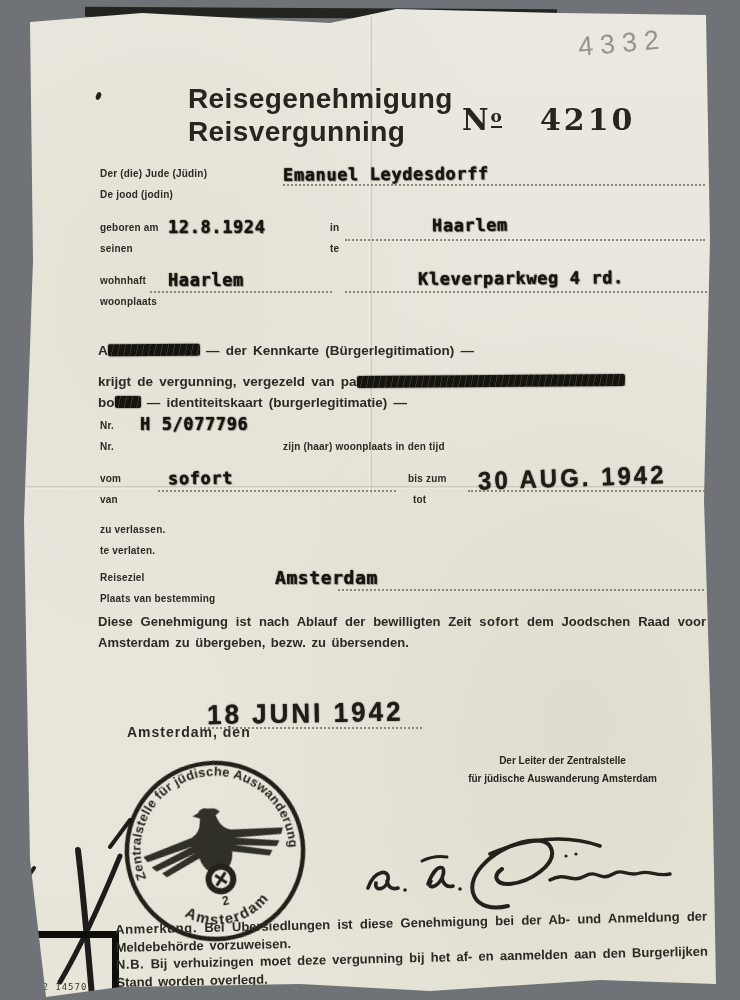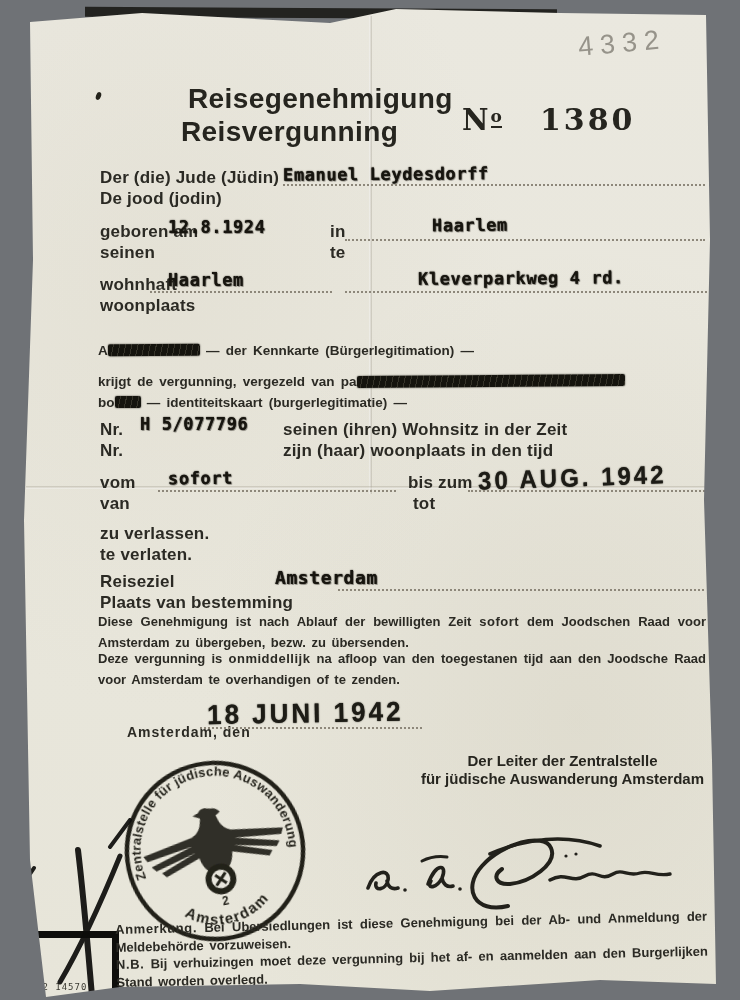--- a/index.html
+++ b/index.html
@@ -11,38 +11,38 @@
          clip-path:polygon(30px 22px,142px 13px,330px 23px,396px 9px,560px 13px,706px 15px,710px 240px,704px 500px,712px 760px,716px 984px,600px 980px,430px 991px,300px 984px,120px 987px,46px 997px,30px 860px,24px 520px,33px 260px);
          background-image:radial-gradient(ellipse at 22% 28%,rgba(214,209,192,.28),transparent 42%),
                           radial-gradient(ellipse at 78% 72%,rgba(203,198,180,.30),transparent 46%),
                           linear-gradient(180deg,#eae8df,#e7e5d9);
          background-color:#e9e7de;
          filter:drop-shadow(0 2px 5px rgba(0,0,0,.35));}
   .crease-v{position:absolute;left:369px;top:16px;width:3px;height:478px;
             background:linear-gradient(90deg,rgba(255,255,255,.55),rgba(140,134,118,.35));}
   .crease-h{position:absolute;left:26px;top:486px;width:690px;height:3px;
             background:linear-gradient(180deg,rgba(148,142,124,.38),rgba(255,255,255,.5));}
-  .lbl{position:absolute;font-weight:700;font-size:17px;color:#2b2a24;letter-spacing:.2px;white-space:nowrap;}
+  .lbl{position:absolute;font-weight:700;font-size:10px;color:#2b2a24;letter-spacing:.2px;white-space:nowrap;}
   .title{position:absolute;font-weight:700;font-size:28px;color:#26251f;letter-spacing:.4px;white-space:nowrap;text-align:right;}
   .serifno{position:absolute;font-family:"DejaVu Serif",serif;font-weight:700;color:#26251f;white-space:nowrap;}
   .ordo{display:inline-block;font-size:17px;border-bottom:2.5px solid #26251f;line-height:1.05;margin-left:2px;transform:translateY(-8px);}
   .typed{position:absolute;font-family:"DejaVu Sans Mono",monospace;font-weight:700;font-size:17px;color:#17150f;
          letter-spacing:.6px;white-space:nowrap;
          text-shadow:0 0 1px rgba(23,21,15,.95),1px 1px 0 rgba(23,21,15,.3),0 0 2px rgba(23,21,15,.35);}
   .stampdate{position:absolute;font-weight:700;font-size:24px;color:#1d1c16;letter-spacing:3px;white-space:nowrap;
              text-shadow:0 0 1px rgba(28,27,20,.85),0 0 2px rgba(28,27,20,.3);transform:scaleY(1.06);}
   .dotline{position:absolute;height:0;border-bottom:2px dotted #8d877a;}
   .parline{position:absolute;font-weight:700;font-size:13.5px;color:#2b2a24;white-space:nowrap;word-spacing:2.5px;}
   .par{position:absolute;font-weight:700;font-size:13px;color:#2b2a24;text-align:justify;line-height:20.5px;word-spacing:2px;}
   .red-bar{display:inline-block;height:12px;border-radius:2px;vertical-align:-1px;
            background:repeating-linear-gradient(102deg,#15140e 0 5px,#36342a 5px 6px);
            box-shadow:0 0 1.5px #15140e;transform:rotate(-.4deg);}
   .pencil{position:absolute;left:578px;top:28px;font-size:27px;font-weight:400;color:#96938a;
           letter-spacing:7px;transform:rotate(-5deg);white-space:nowrap;}
-  .sigblock{position:absolute;left:390px;top:752px;width:345px;text-align:center;font-weight:700;font-size:15px;color:#26251f;line-height:18px;}
+  .sigblock{position:absolute;left:390px;top:752px;width:345px;text-align:center;font-weight:700;font-size:10px;color:#26251f;line-height:18px;}
   .imauf{margin-top:13px;}
   .note{position:absolute;left:115px;top:921px;width:592px;transform:rotate(-1.3deg);transform-origin:left top;
         font-weight:700;font-size:13px;color:#2b2a24;text-align:justify;line-height:17.5px;word-spacing:2px;}
   .note p{margin:0;}
   .formcode{position:absolute;left:36px;top:982px;font-family:"DejaVu Sans Mono",monospace;font-size:9px;color:#3b3a32;letter-spacing:1px;}
   .corner-box{position:absolute;left:22px;top:931px;width:90px;height:64px;
               border-top:7px solid #0e0e0b;border-right:7px solid #0e0e0b;}
   .speck{position:absolute;background:#23221b;border-radius:50%;}
   svg text{font-family:"Liberation Sans",sans-serif;}
 </style>
@@ -54,23 +54,23 @@
 
   <div class="paper">
 
     <div class="crease-v"></div>
     <div class="crease-h"></div>
 
     <div class="pencil">4332</div>
 
     <div class="speck" style="left:96px;top:92px;width:5px;height:8px;transform:rotate(20deg);"></div>
     <div class="title" style="left:188px;top:83px;">Reisegenehmigung</div>
-    <div class="title" style="left:181px;top:116px;">Reisvergunning</div>
+    <div class="title" style="left:188px;top:116px;">Reisvergunning</div>
     <div class="serifno" style="left:462px;top:103px;font-size:29px;"><span>N</span><span class="ordo">o</span></div>
-    <div class="serifno" style="left:540px;top:102px;font-size:30px;letter-spacing:3px;">1380</div>
+    <div class="serifno" style="left:540px;top:102px;font-size:30px;letter-spacing:3px;">4210</div>
 
     <div class="lbl" style="left:100px;top:168px;">Der (die) Jude (Jüdin)</div>
     <div class="lbl" style="left:100px;top:189px;">De jood (jodin)</div>
     <div class="typed" style="left:283px;top:164px;transform:rotate(-.4deg);">Emanuel Leydesdorff</div>
     <div class="dotline" style="left:283px;top:184px;width:422px;"></div>
 
     <div class="lbl" style="left:100px;top:222px;">geboren am</div>
     <div class="lbl" style="left:100px;top:243px;">seinen</div>
     <div class="typed" style="left:168px;top:217px;">12.8.1924</div>
     <div class="lbl" style="left:330px;top:222px;">in</div>
@@ -93,21 +93,20 @@
       <span>krijgt de vergunning, vergezeld van pa</span><span class="red-bar" style="width:268px;"></span>
     </div>
     <div class="parline" style="left:98px;top:395px;">
       <span>bo</span><span class="red-bar" style="width:26px;"></span>
       <span>— identiteitskaart (burgerlegitimatie) —</span>
     </div>
 
     <div class="lbl" style="left:100px;top:420px;">Nr.</div>
     <div class="lbl" style="left:100px;top:441px;">Nr.</div>
     <div class="typed" style="left:140px;top:414px;">H 5/077796</div>
-    <div class="lbl" style="left:283px;top:420px;">seinen (ihren) Wohnsitz in der Zeit</div>
     <div class="lbl" style="left:283px;top:441px;">zijn (haar) woonplaats in den tijd</div>
 
     <div class="lbl" style="left:100px;top:473px;">vom</div>
     <div class="lbl" style="left:100px;top:494px;">van</div>
     <div class="typed" style="left:168px;top:468px;transform:rotate(-.6deg);">sofort</div>
     <div class="dotline" style="left:158px;top:490px;width:238px;"></div>
     <div class="lbl" style="left:408px;top:473px;">bis zum</div>
     <div class="lbl" style="left:413px;top:494px;">tot</div>
     <div class="stampdate" style="left:478px;top:464px;transform:rotate(-2deg) scaleY(1.06);">30 AUG. 1942</div>
     <div class="dotline" style="left:468px;top:490px;width:240px;"></div>
@@ -115,23 +114,20 @@
     <div class="lbl" style="left:100px;top:524px;">zu verlassen.</div>
     <div class="lbl" style="left:100px;top:545px;">te verlaten.</div>
 
     <div class="lbl" style="left:100px;top:572px;">Reiseziel</div>
     <div class="lbl" style="left:100px;top:593px;">Plaats van bestemming</div>
     <div class="typed" style="left:275px;top:567px;font-size:18px;">Amsterdam</div>
     <div class="dotline" style="left:338px;top:589px;width:366px;"></div>
 
     <div class="par" style="left:98px;top:612px;width:608px;">
       <span>Diese Genehmigung ist nach Ablauf der bewilligten Zeit </span><span style="font-weight:800;letter-spacing:.5px;">sofort</span><span>  dem Joodschen Raad voor Amsterdam zu übergeben, bezw. zu übersenden.</span>
-    </div>
-    <div class="par" style="left:98px;top:649px;width:608px;">
-      <span>Deze vergunning is </span><span style="font-weight:800;letter-spacing:.5px;">onmiddellijk</span><span> na afloop van den toegestanen tijd aan den Joodsche Raad voor Amsterdam te overhandigen of te zenden.</span>
     </div>
 
     <div class="lbl" style="left:103px;top:724px;font-size:14px;letter-spacing:1px;margin-left:24px;">Amsterdam, den</div>
     <div class="stampdate" style="left:207px;top:698px;font-size:26px;transform:rotate(-1deg) scaleY(1.05);">18 JUNI 1942</div>
     <div class="dotline" style="left:200px;top:727px;width:222px;"></div>
 
     <div class="sigblock">
       <div>Der Leiter der Zentralstelle</div>
       <div>für jüdische Auswanderung Amsterdam</div>
     </div>

